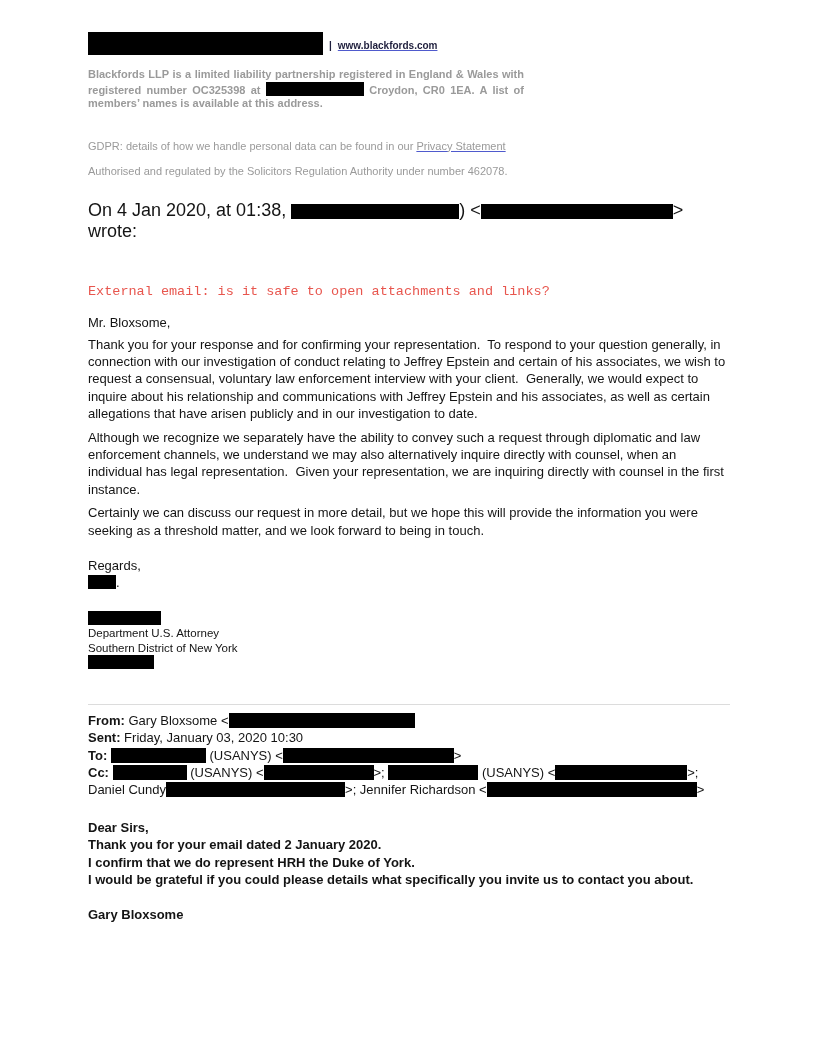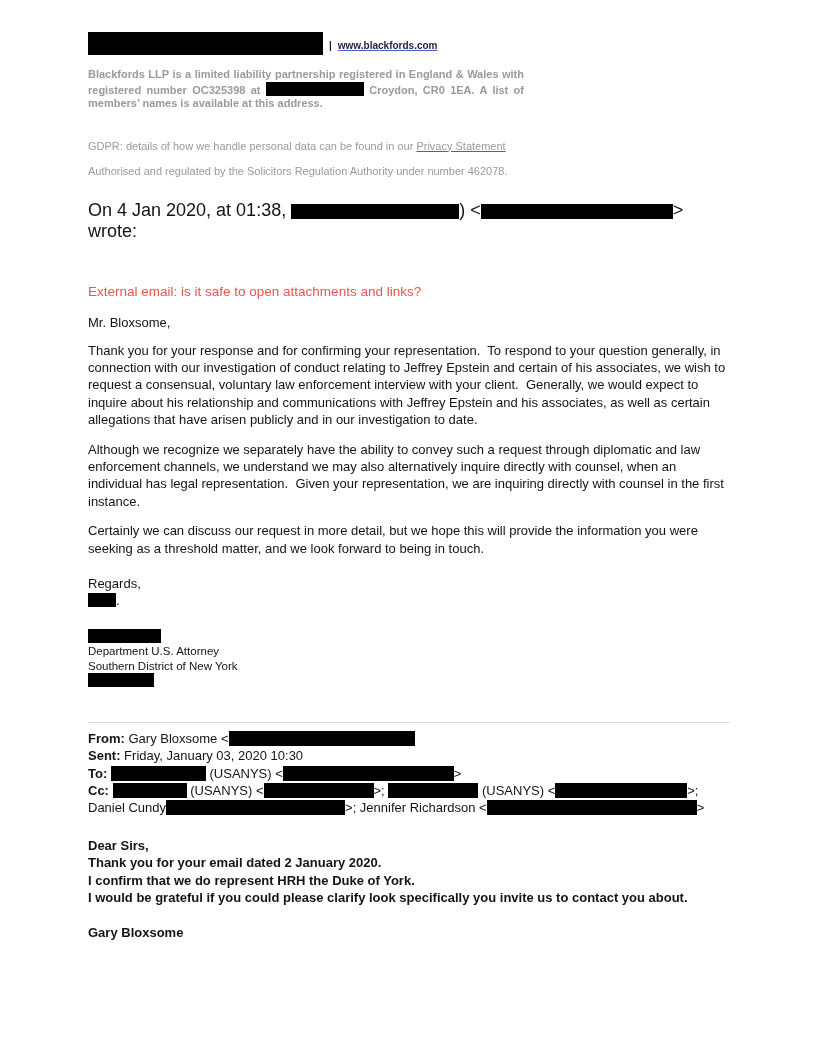--- a/index.html
+++ b/index.html
@@ -38,27 +38,27 @@
   .privacy-link{
     color:#9a9a9a;
     text-decoration:underline;text-decoration-color:#4f5acd;
     cursor:pointer;
   }
   
   .on-line{margin-top:21px;font-size:18px;}
   
   .warning{
     margin-top:42px;
-    font-family:Liberation Sans, sans-serif;
+    font-family:Liberation Mono, monospace;
     font-size:13.5px;color:#e8564e;
   }
   
   .salutation{margin-top:16px;font-size:13px;}
   .bodytext p{
-    margin:12px 0 0;
+    margin:6px 0 0;
     font-size:13px;line-height:17.4px;
     white-space:pre-wrap;
     max-width:642px;
   }
   .closing{margin-top:18px;font-size:13px;line-height:17.4px;}
   .closing-line{font-size:13px;line-height:17.4px;}
   .closing-line .redact{height:14px;vertical-align:-2px;}
   .sig{margin-top:19px;font-size:11.5px;line-height:14.5px;}
   .sig .redact{height:14px;vertical-align:-2px;}
   
@@ -110,18 +110,18 @@
     <div class="mline"><b class="lbl">From:</b><span><span> Gary Bloxsome &lt;</span><span class="redact" style="width: 186px;"></span></span></div>
     <div class="mline"><b class="lbl">Sent:</b><span> Friday, January 03, 2020 10:30</span></div>
     <div class="mline"><b class="lbl">To:</b><span><span> </span><span class="redact" style="width: 95px;"></span><span> (USANYS) &lt;</span><span class="redact" style="width: 171px;"></span><span>&gt;</span></span></div>
     <div class="mline"><b class="lbl">Cc:</b><span><span> </span><span class="redact" style="width: 74px;"></span><span> (USANYS) &lt;</span><span class="redact" style="width: 110px;"></span><span>&gt;; </span><span class="redact" style="width: 90px;"></span><span> (USANYS) &lt;</span><span class="redact" style="width: 132px;"></span><span>&gt;; Daniel Cundy</span><span class="redact" style="width: 179px;"></span><span>&gt;; Jennifer Richardson &lt;</span><span class="redact" style="width: 210px;"></span><span>&gt;</span></span></div>
   </div>
 
   <div class="qbody">
     <div>Dear Sirs,</div>
     <div>Thank you for your email dated 2 January 2020.</div>
     <div>I confirm that we do represent HRH the Duke of York.</div>
-    <div>I would be grateful if you could please clarify look specifically you invite us to contact you about.</div>
+    <div>I would be grateful if you could please details what specifically you invite us to contact you about.</div>
     <div></div>
     <div>Gary Bloxsome</div>
   </div>
 
 </div>
 
 </body></html>

